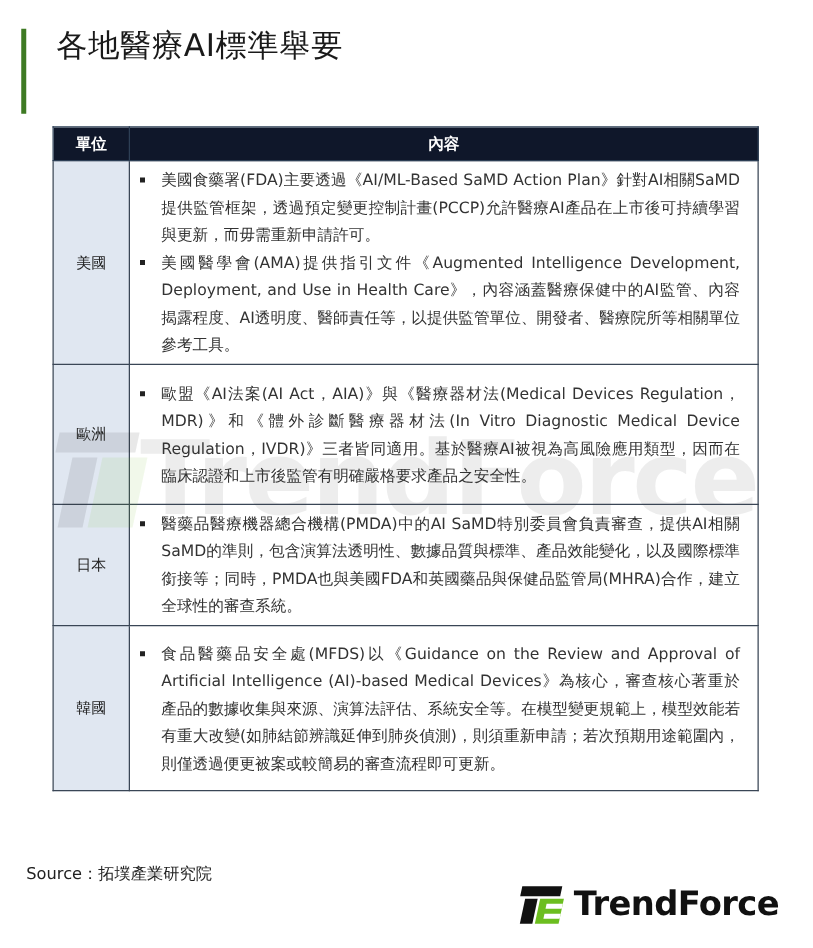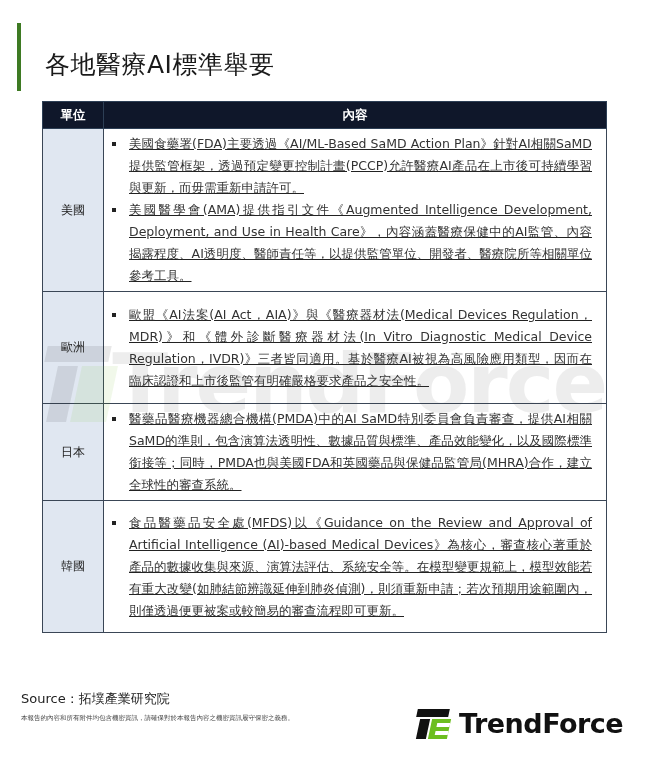--- a/index.html
+++ b/index.html
@@ -6,21 +6,21 @@
   body {
     width: 650px; height: 758px; position: relative; overflow: hidden;
     font-family: "DejaVu Sans", "Liberation Sans", sans-serif;
     color: #222;
   }
   .accent-bar {
     position: absolute; left: 17px; top: 23px; width: 4px; height: 68px;
     background: #3e7a23;
   }
   .page-title {
-    position: absolute; left: 45px; top: 48px;
+    position: absolute; left: 45px; top: 20px;
     font-size: 25px; color: #1a1a1a; letter-spacing: 0.5px;
     font-family: "DejaVu Sans", sans-serif; white-space: nowrap;
   }
   .table-wrap {
     position: absolute; left: 42px; top: 101px; width: 565px;
   }
   table.std-table {
     width: 565px; border-collapse: collapse; table-layout: fixed;
     position: relative; z-index: 2;
   }
@@ -29,21 +29,21 @@
     font-size: 12.5px; height: 26px; padding: 0;
     border: 1.5px solid #2d3f55;
   }
   table.std-table td {
     border: 1.5px solid #3a4656; padding: 0; vertical-align: middle;
   }
   td.region {
     width: 61px; background: rgba(218, 227, 238, 0.85); text-align: center;
     font-size: 12px; color: #222; margin-top: 36px;
   }
-  td.content { background: rgba(255,255,255,0.6); text-decoration: underline; }
+  td.content { background: rgba(255,255,255,0.6); }
   ul.items { list-style: none; margin: 0; padding: 4px 14px 4px 0; }
   ul.items li {
     position: relative; padding-left: 25px;
     font-size: 12.5px; line-height: 22px; color: #333;
     text-align: justify; text-align-last: left;
     font-family: "DejaVu Sans", sans-serif;
   }
   ul.items li .bullet {
     position: absolute; left: 8px; top: 9px; width: 4px; height: 4px; background: #222;
   }
@@ -136,21 +136,20 @@
       <div class="a"></div>
         <div class="b"></div>
         <div class="c"></div>
     </div>
     <div class="wm-text">TrendForce</div>
   </div>
 </div>
 
 <div class="source">Source：拓墣產業研究院</div>
 <div class="disclaimer">
-  <div>本報告的內容和所有附件均包含機密資訊，請確保對於本報告內容之機密資訊履守保密之義務。</div>
 </div>
 
 <div class="logo">
   <div class="logo-mark">
     <div class="a"></div>
       <div class="b"></div>
       <div class="c"></div>
   </div>
   <div class="logo-text">TrendForce</div>
 </div>

